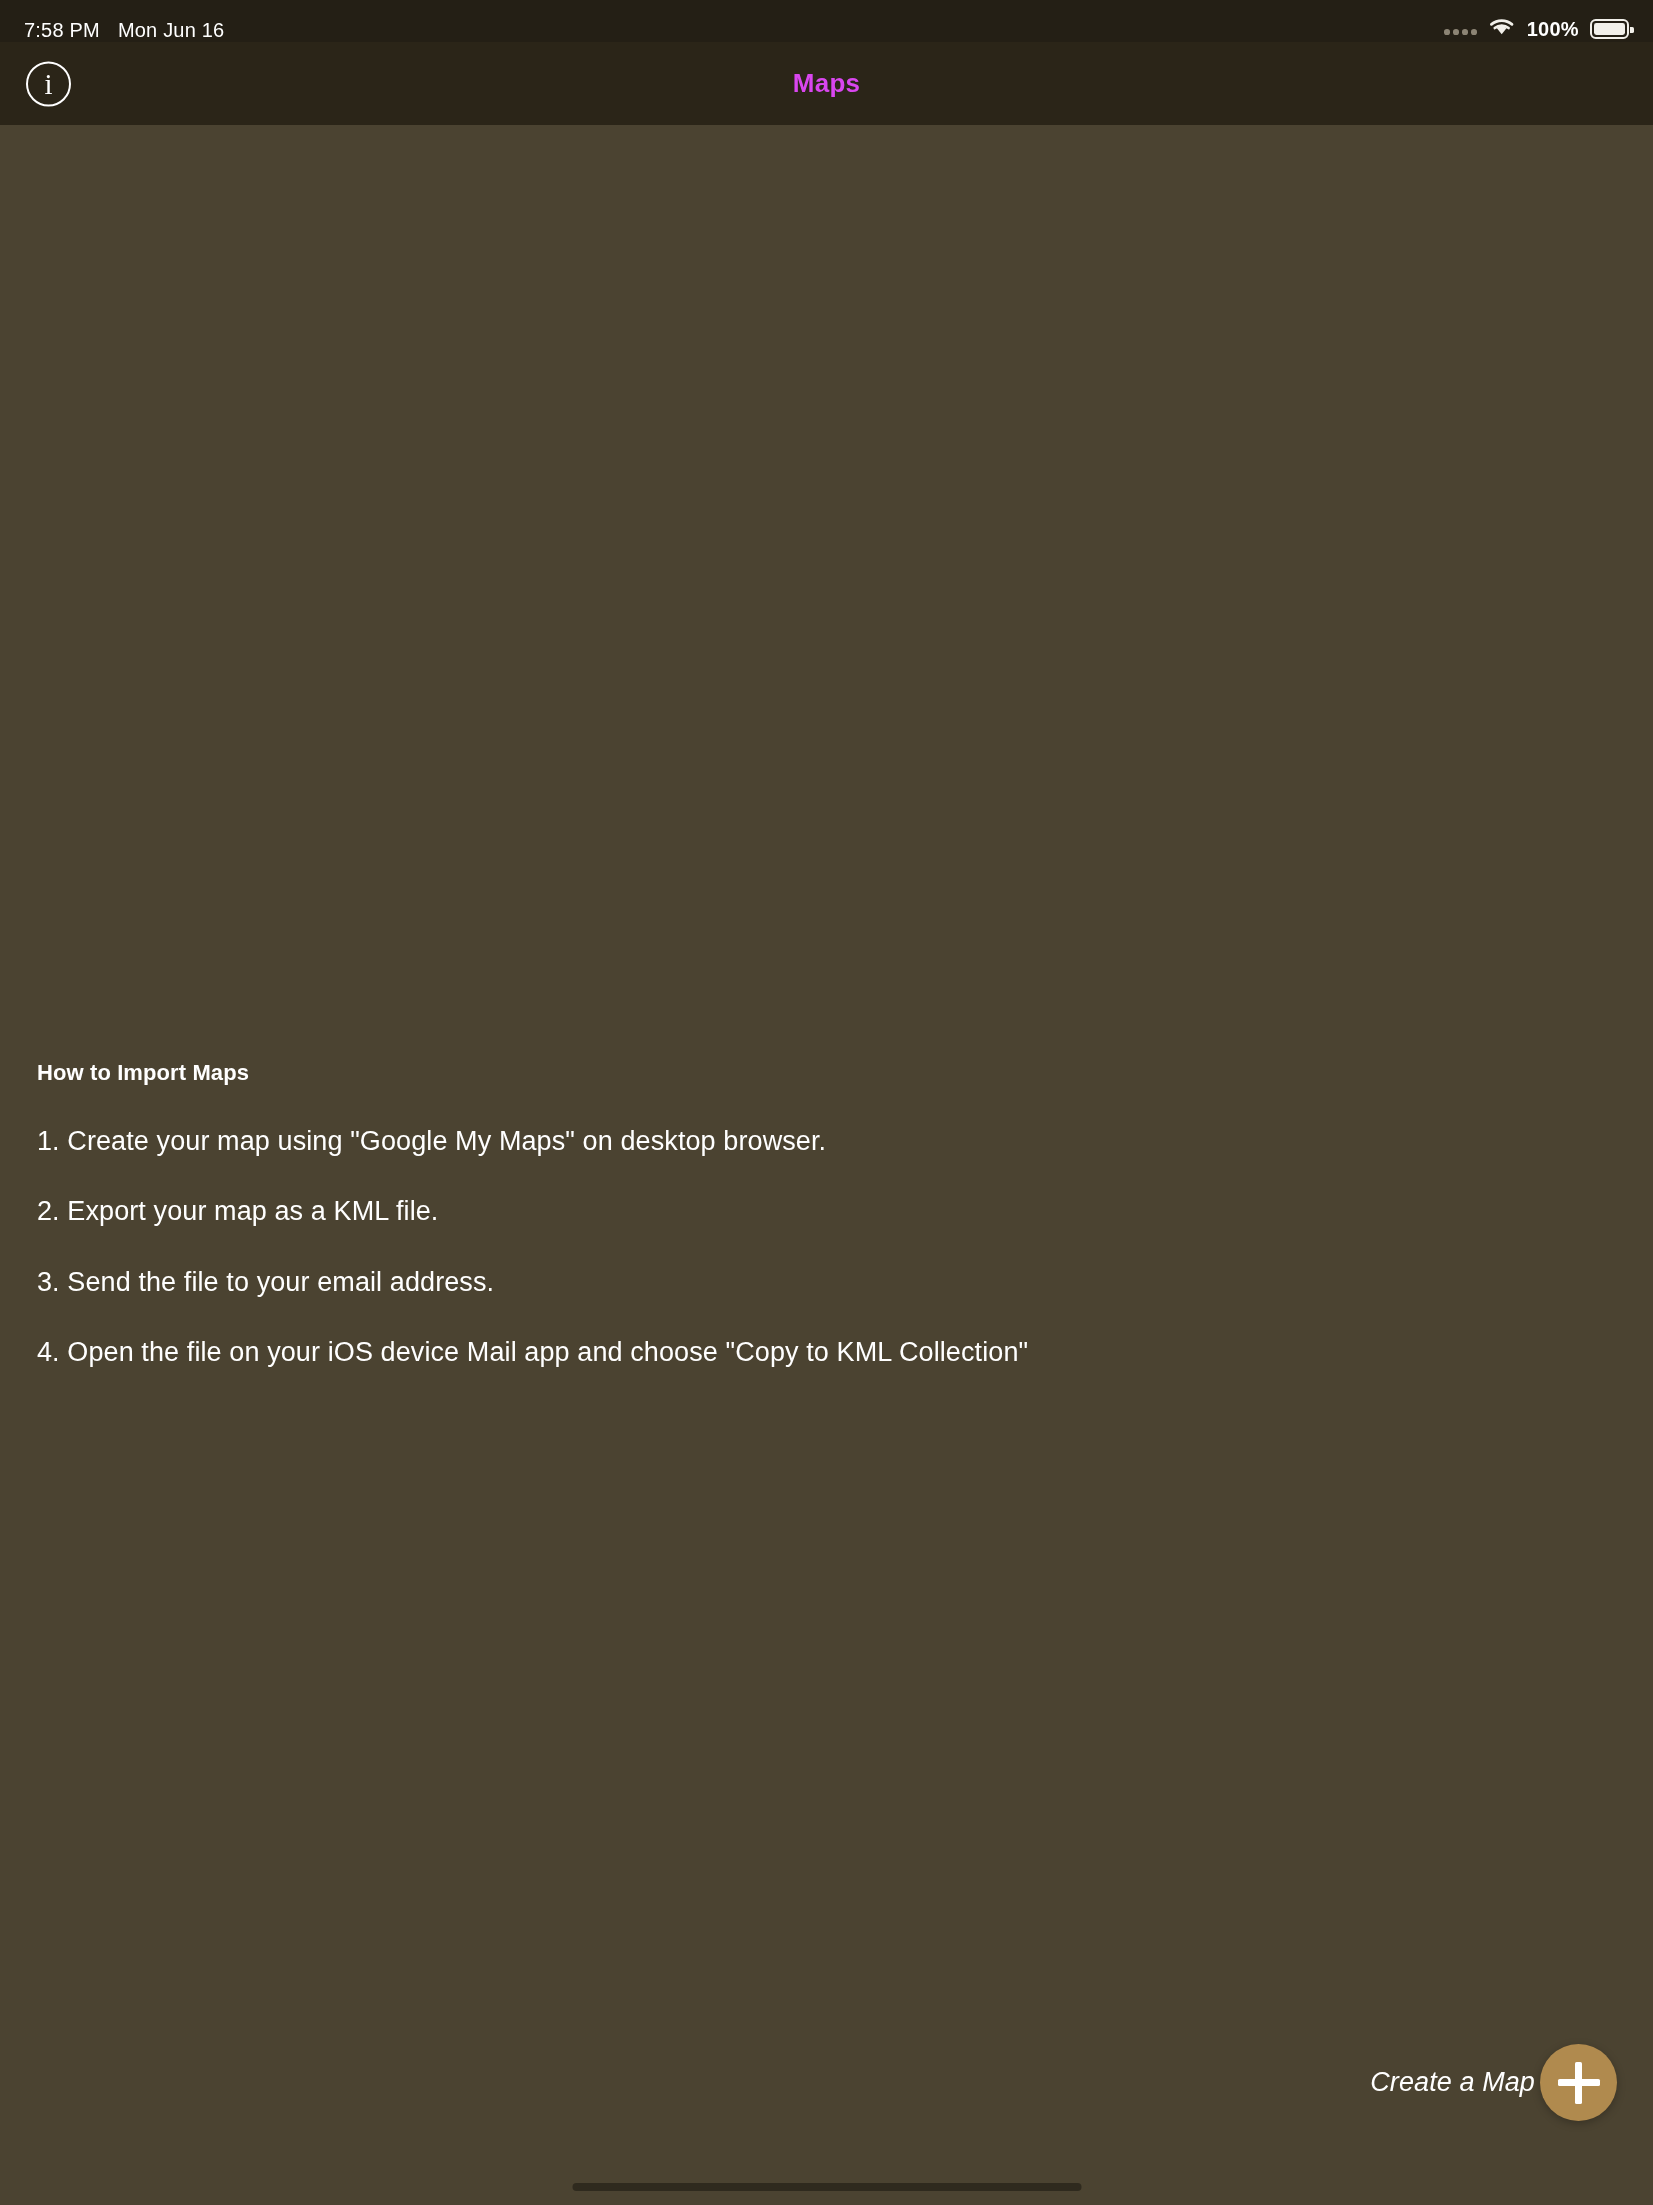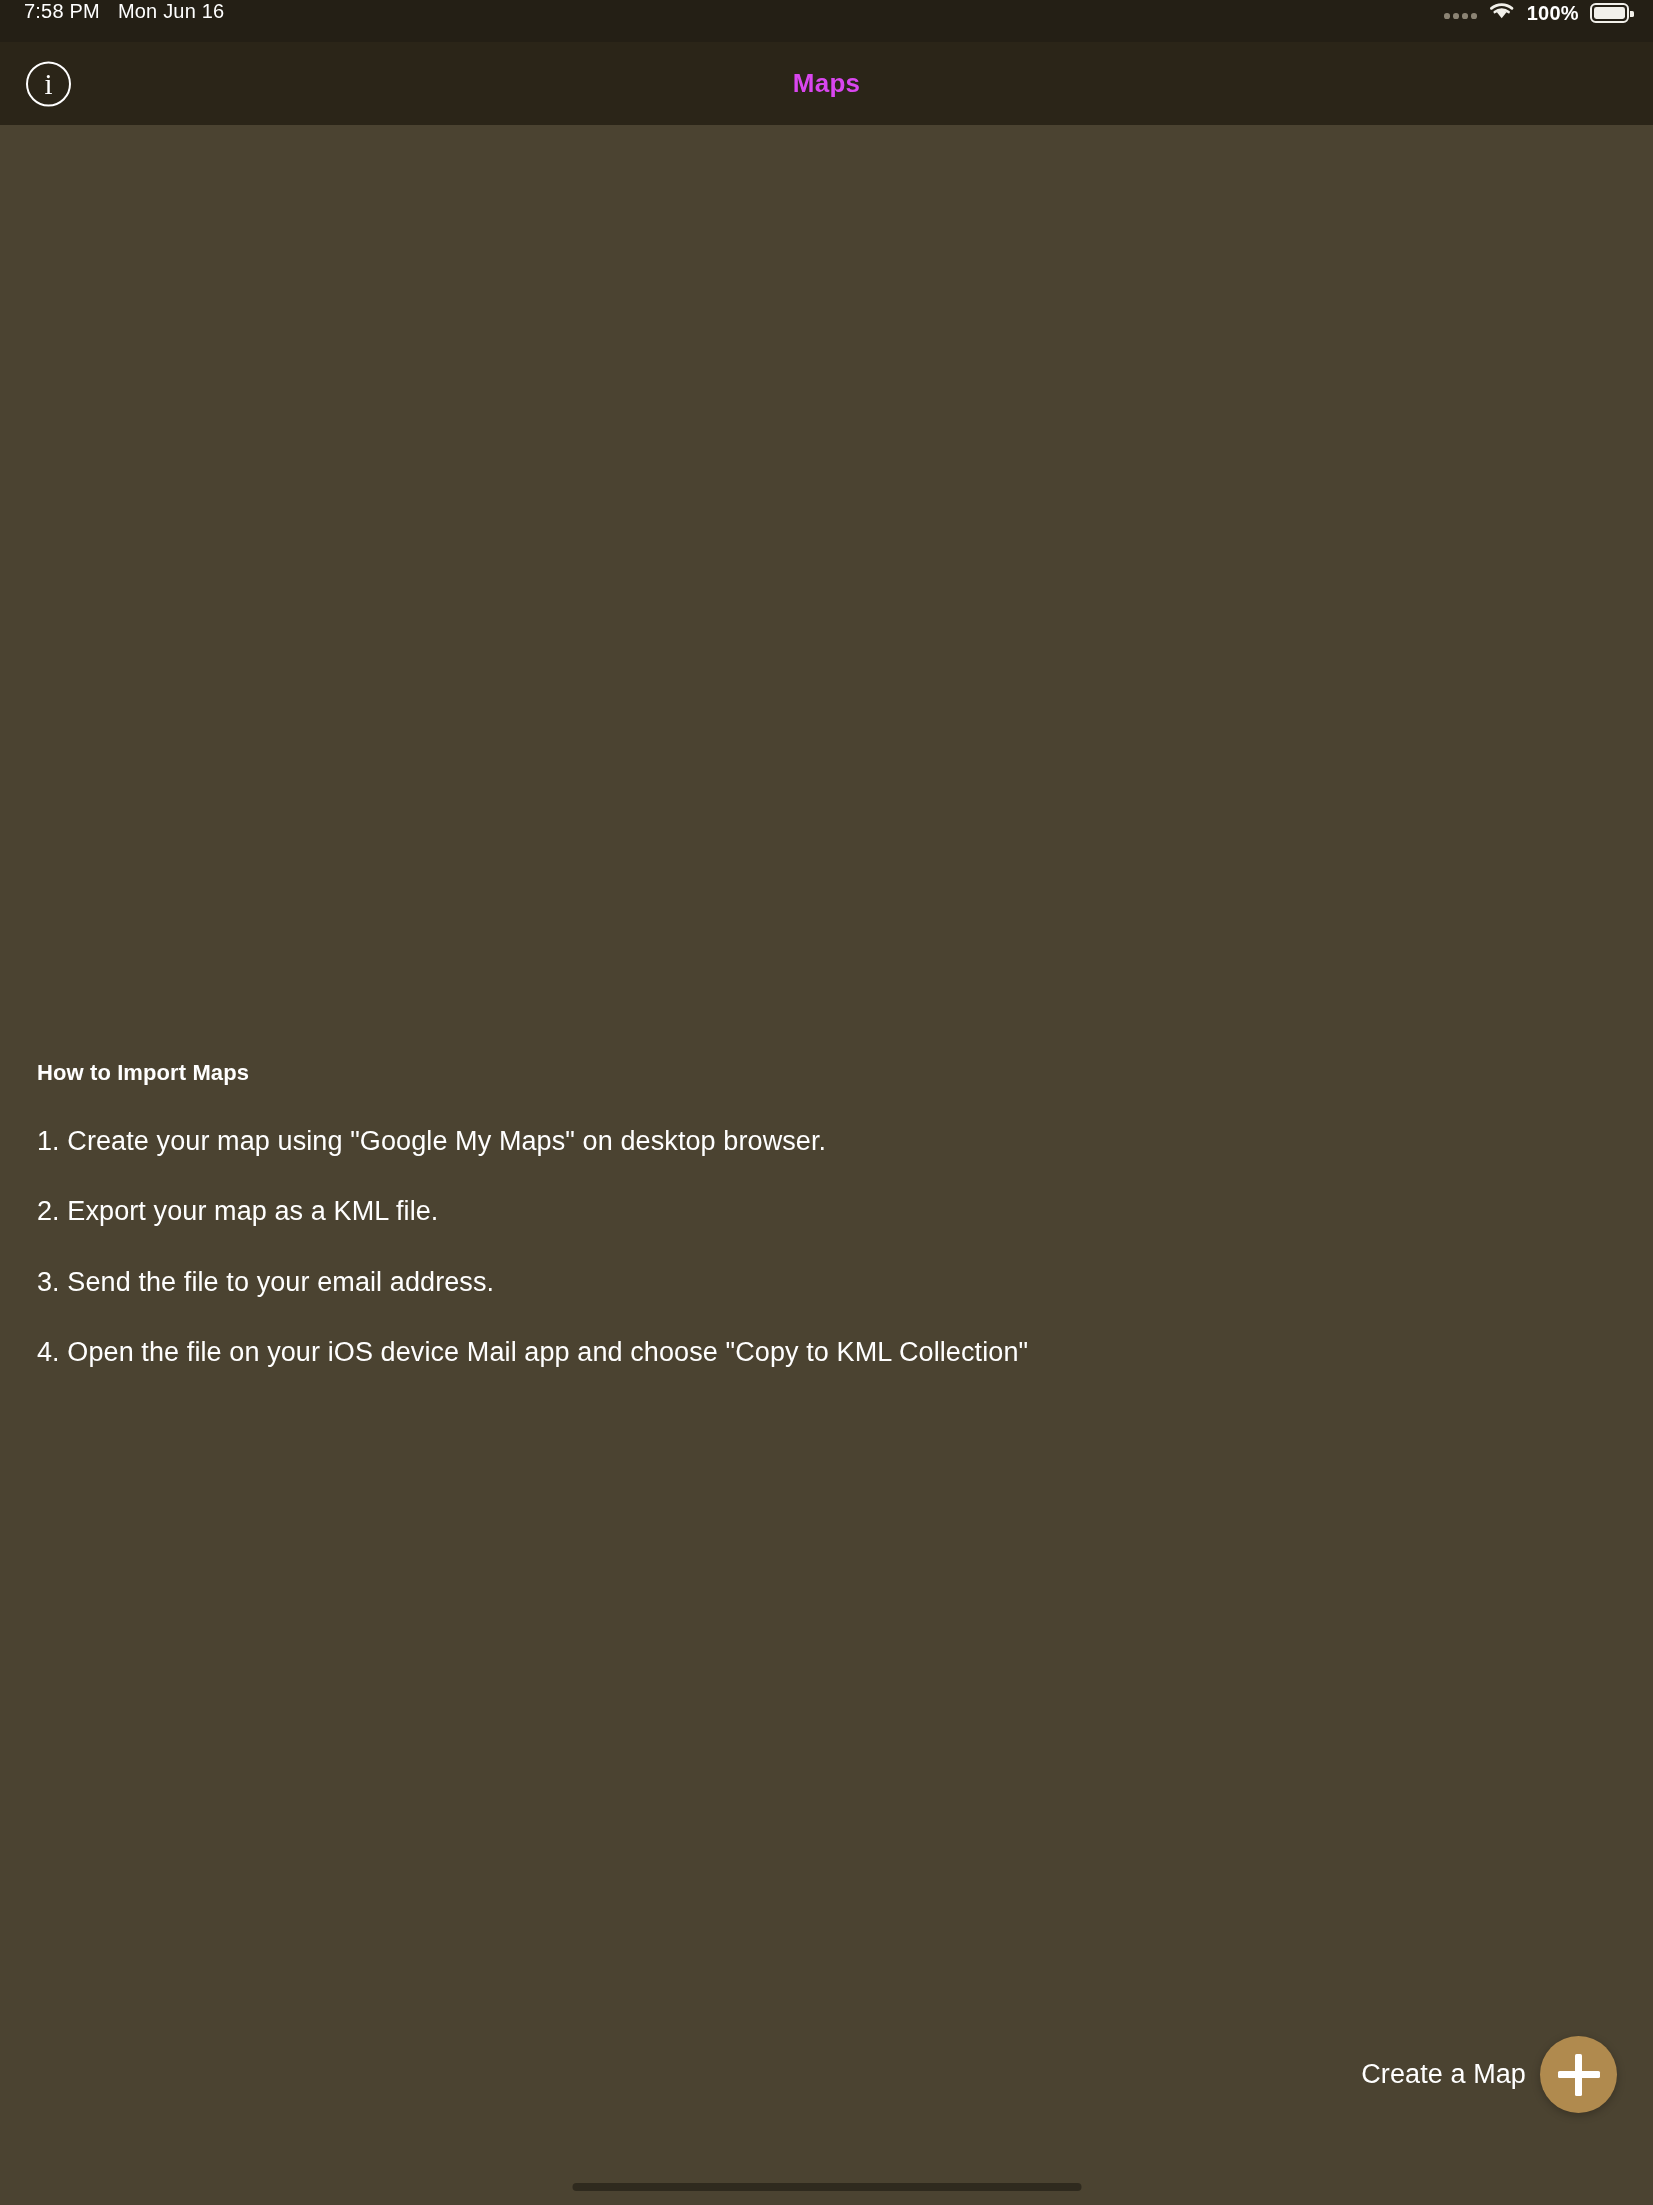--- a/index.html
+++ b/index.html
@@ -19,21 +19,21 @@
     flex-direction: column;
   }
 
   
   .status-bar {
     height: 42px;
     flex: 0 0 42px;
     background: #241f15;
     color: #ffffff;
     display: flex;
-    align-items: flex-start;
+    align-items: flex-end;
     padding: 0 24px 0 24px;
     font-size: 20px;
     letter-spacing: 0.2px;
   }
   .status-left {
     display: flex;
     align-items: baseline;
     gap: 18px;
   }
   .status-spacer { flex: 1 1 auto; }
@@ -143,24 +143,25 @@
     line-height: 1.2;
     margin-bottom: 38px;
     letter-spacing: 0.1px;
   }
   .help-step:last-child { margin-bottom: 0; }
 
   
   .fab-row {
     position: absolute;
     right: 36px;
-    bottom: 92px;
-    display: flex;
-    align-items: center;
-    gap: 14px;
+    bottom: 84px;
+    display: flex;
+    align-items: center;
+    gap: 5px;
+    font-style: italic;
   }
   .fab-label {
     color: #ffffff;
     font-size: 27px;
     letter-spacing: 0.1px;
   }
   .fab {
     width: 77px;
     height: 77px;
     border-radius: 50%;

